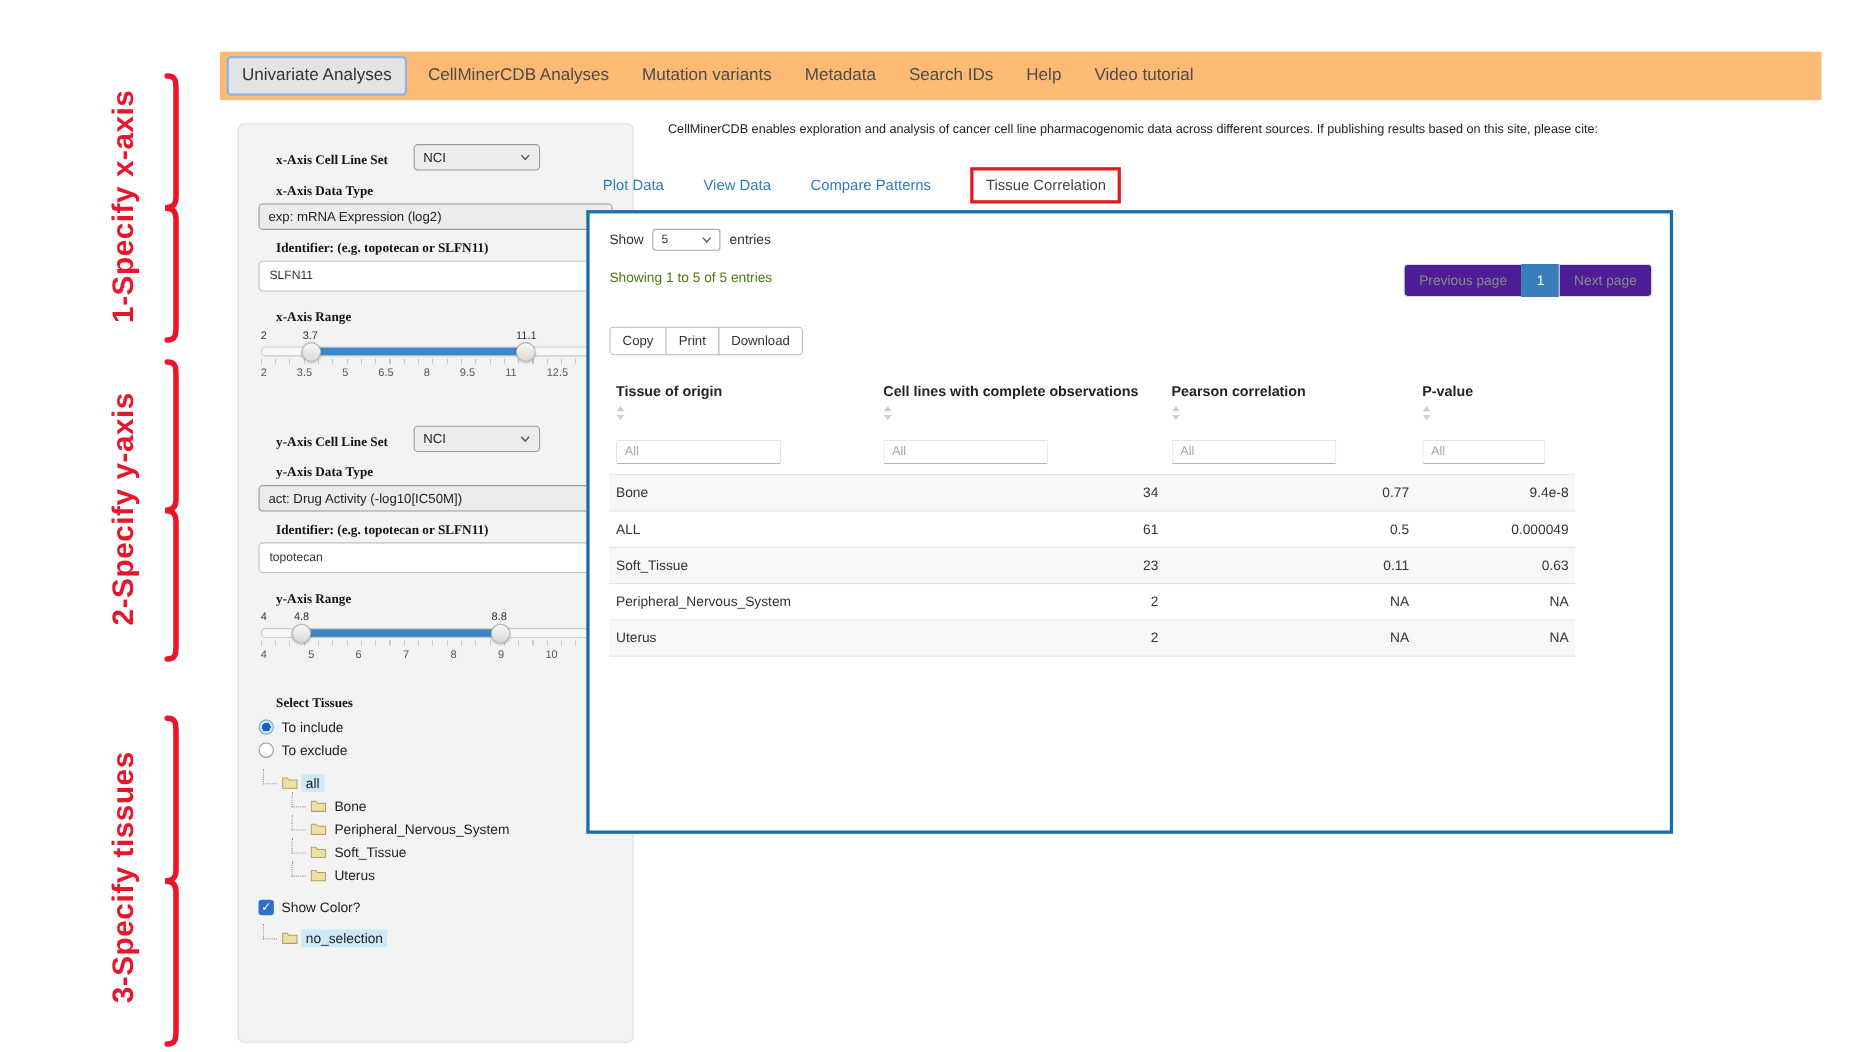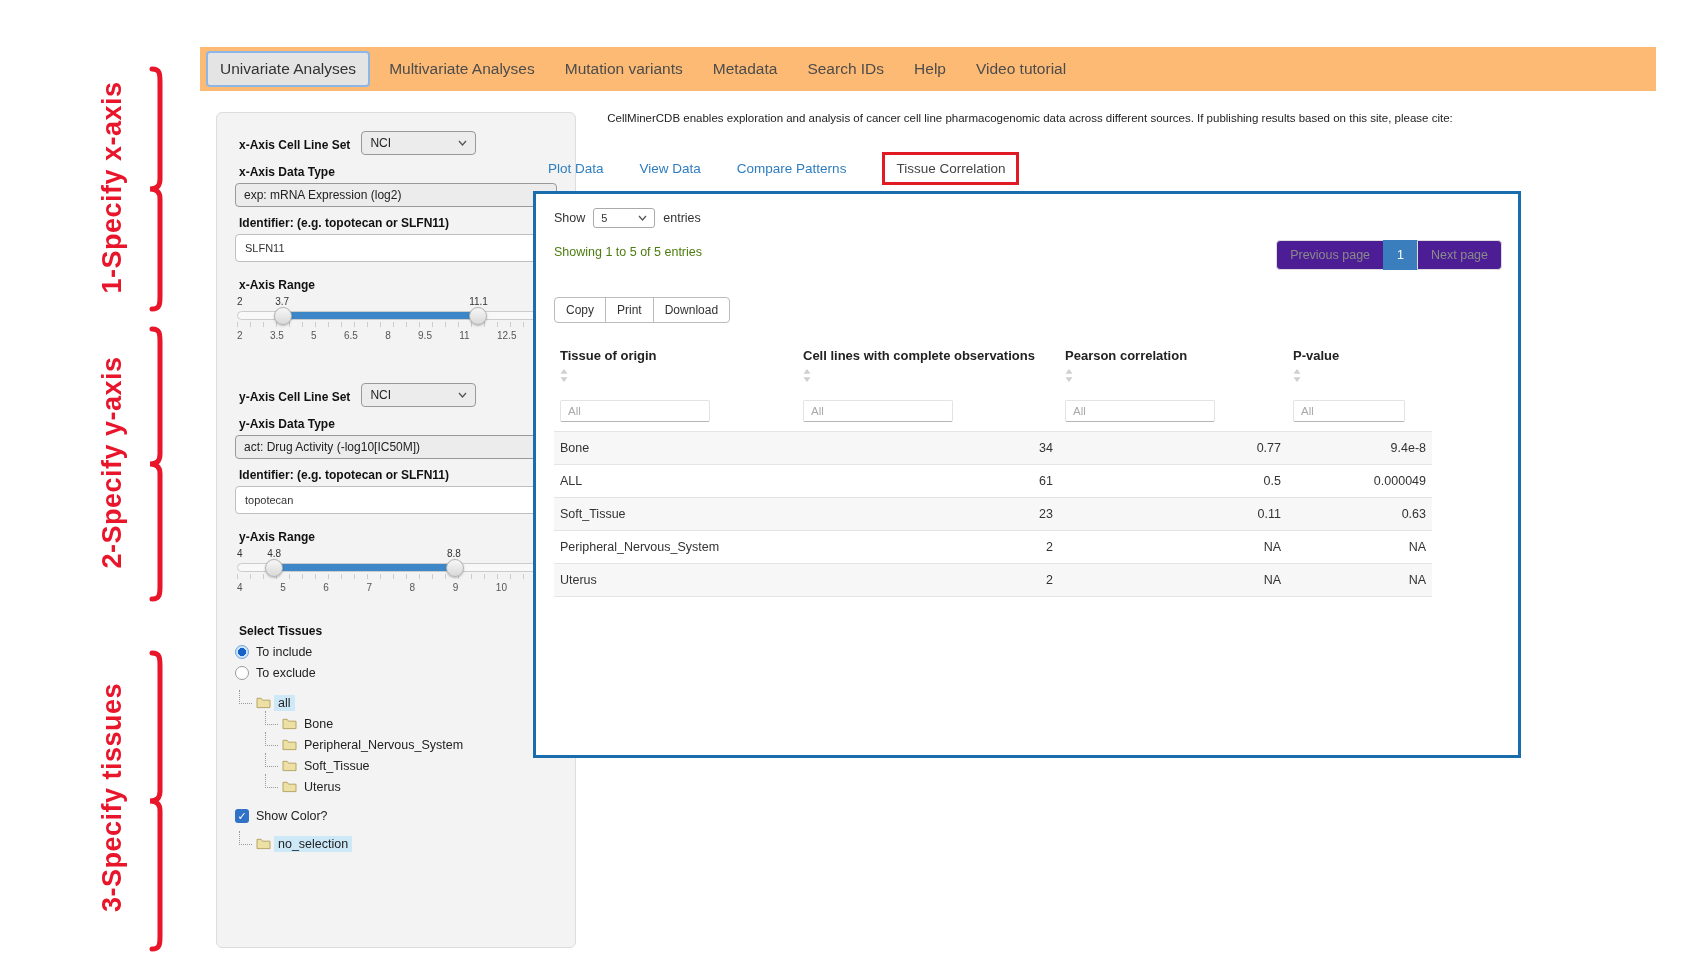--- a/index.html
+++ b/index.html
@@ -14,21 +14,21 @@
   
   #topnav { position:absolute; left:200px; top:47px; width:1456px; height:44px; background:#fdba74;
             display:flex; align-items:center; }
   .navtab { padding:8px 15px; font-size:15.5px; color:#4c4c4c; white-space:nowrap; cursor:pointer; }
   .navtab.active { background:#e4e4e4; border:2px solid #8ab6e8; border-radius:4px;
                    margin-left:6px; margin-right:4px; padding:7px 12px; color:#333; }
 
   
   #panel { position:absolute; left:216px; top:112px; width:360px; height:836px; background:#f3f3f3;
            border:1px solid #ddd; border-radius:6px; padding:16px 18px; font-size:12px; color:#222; }
-  .lbl { font-size:12px; font-weight:700; color:#111; margin:9px 4px 4px; }
+  .lbl { font-size:12px; font-weight:700; color:#111; margin:9px 16px 4px;font-family:Liberation Serif, serif; }
   .inline { display:flex; align-items:center; gap:7px; }
   .sel { display:flex; align-items:center; justify-content:space-between; background:#ececec;
          border:1px solid #999; border-radius:4px; padding:4px 8px; font-size:12px; color:#222; cursor:pointer; }
   .sel.small { width:115px; }
   .txt { width:100%; background:#fff; border:1px solid #bfbfbf; border-radius:4px; padding:7px 9px;
          font-size:11px; color:#333; font-family:"Liberation Sans",sans-serif; }
 
   
   .slider { margin:2px 2px 0; }
   .sl-top { position:relative; height:15px; font-size:10px; color:#333; }
@@ -117,21 +117,21 @@
     <path d="M14 3 C22 3 22 8 22 16 L22 128 C22 135 19 138 12 138 C19 138 22 141 22 148 L22 260 C22 268 22 273 14 273" fill="none" stroke="#e8152b" stroke-width="5" stroke-linecap="round"></path>
   </svg>
 
   <div class="vlabel" style="left:-48px; top:782px;">3-Specify tissues</div>
   <svg class="brace" style="left:138px; top:650px;" width="26" height="302" viewBox="0 0 26 302">
     <path d="M14 3 C22 3 22 8 22 16 L22 141 C22 148 19 151 12 151 C19 151 22 154 22 161 L22 286 C22 294 22 299 14 299" fill="none" stroke="#e8152b" stroke-width="5" stroke-linecap="round"></path>
   </svg>
 
   <div id="topnav">
     <div class="navtab active">Univariate Analyses</div>
-    <div class="navtab">Multivariate Analyses</div>
+    <div class="navtab">CellMinerCDB Analyses</div>
     <div class="navtab">Mutation variants</div>
     <div class="navtab">Metadata</div>
     <div class="navtab">Search IDs</div>
     <div class="navtab">Help</div>
     <div class="navtab">Video tutorial</div>
   </div>
 
   <div id="panel">
 
     

